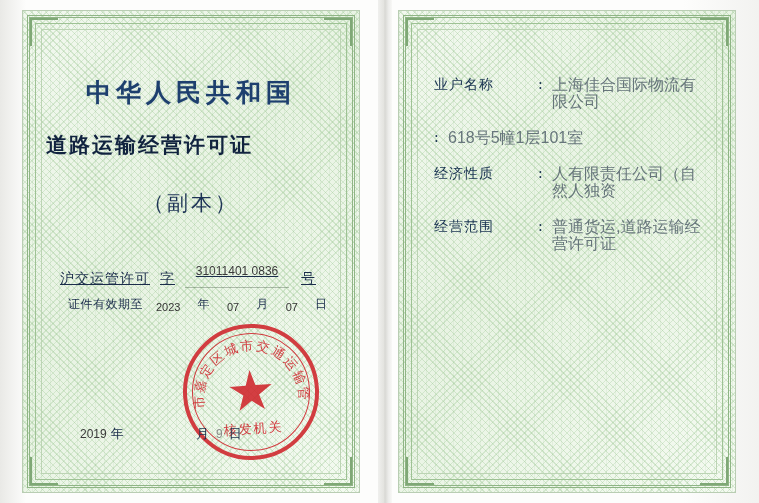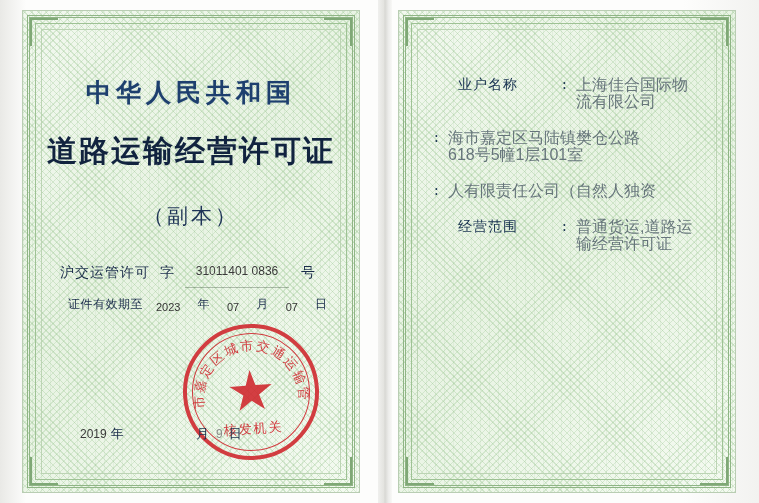--- a/index.html
+++ b/index.html
@@ -89,46 +89,47 @@
     text-align: center;
     font-family: "DejaVu Serif", serif;
     font-weight: bold;
     font-size: 25px;
     letter-spacing: 5px;
     color: #1d3f6e;
     text-shadow: 0 0 1px rgba(29,63,110,0.35);
   }
   .title {
     margin-top: 22px;
-    text-align: center;
+    text-align: left;
     font-family: "DejaVu Serif", serif;
     font-weight: bold;
-    font-size: 30px;
+    font-size: 21px;
     letter-spacing: 2px;
     color: #11233f;
   }
   .subtitle {
     margin-top: 30px;
     text-align: center;
     font-family: "DejaVu Serif", serif;
     font-size: 21px;
     letter-spacing: 3px;
     color: #1d3356;
   }
 
   .lic-row {
     position: absolute;
     left: 14px;
     right: 8px;
     top: 230px;
     display: flex;
-    align-items: flex-start;
+    align-items: flex-end;
     font-family: "DejaVu Serif", serif;
     font-size: 14px;
     color: #1b2d4b;
+    text-decoration: underline;
   }
   .lic-row .lbl { letter-spacing: 1px; white-space: nowrap; }
   .lic-row .zi  { margin: 0 10px; letter-spacing: 1px; }
   .lic-row .num {
     font-family: "Liberation Sans", sans-serif;
     font-size: 12px;
     color: #3a3a3a;
     border-bottom: 1px solid rgba(60,80,60,0.35);
     padding: 0 6px 9px 6px;
     min-width: 92px;
@@ -246,21 +247,20 @@
     font-family: "DejaVu Serif", serif;
     color: #16304f;
   }
   .field .f-label {
     width: 104px;
     flex: 0 0 104px;
     font-size: 14px;
     letter-spacing: 1px;
     text-align: justify;
     white-space: nowrap;
-    margin-left: 24px;
   }
   .field .f-colon {
     flex: 0 0 10px;
     font-size: 14px;
   }
   .field .f-value {
     flex: 1;
     font-family: "Liberation Sans", sans-serif;
     font-size: 16px;
     line-height: 17px;
@@ -349,26 +349,26 @@
 
         <div class="field">
           <span class="f-label">业户名称</span>
           <span class="f-colon">:</span>
           <span class="f-value">上海佳合国际物流有限公司</span>
         </div>
 
         <div class="field">
           <span class="f-colon">:</span>
           <span class="f-value">
-            <span>海市嘉定区马陆镇樊仓公路</span>
             <span class="line2">618号5幢1层101室</span>
           </span>
         </div>
 
         <div class="field">
+          <span class="f-label">经济性质</span>
           <span class="f-colon">:</span>
           <span class="f-value">人有限责任公司（自然人独资</span>
         </div>
 
         <div class="field">
           <span class="f-label">经营范围</span>
           <span class="f-colon">:</span>
           <span class="f-value">普通货运,道路运输经营许可证</span>
         </div>
 

